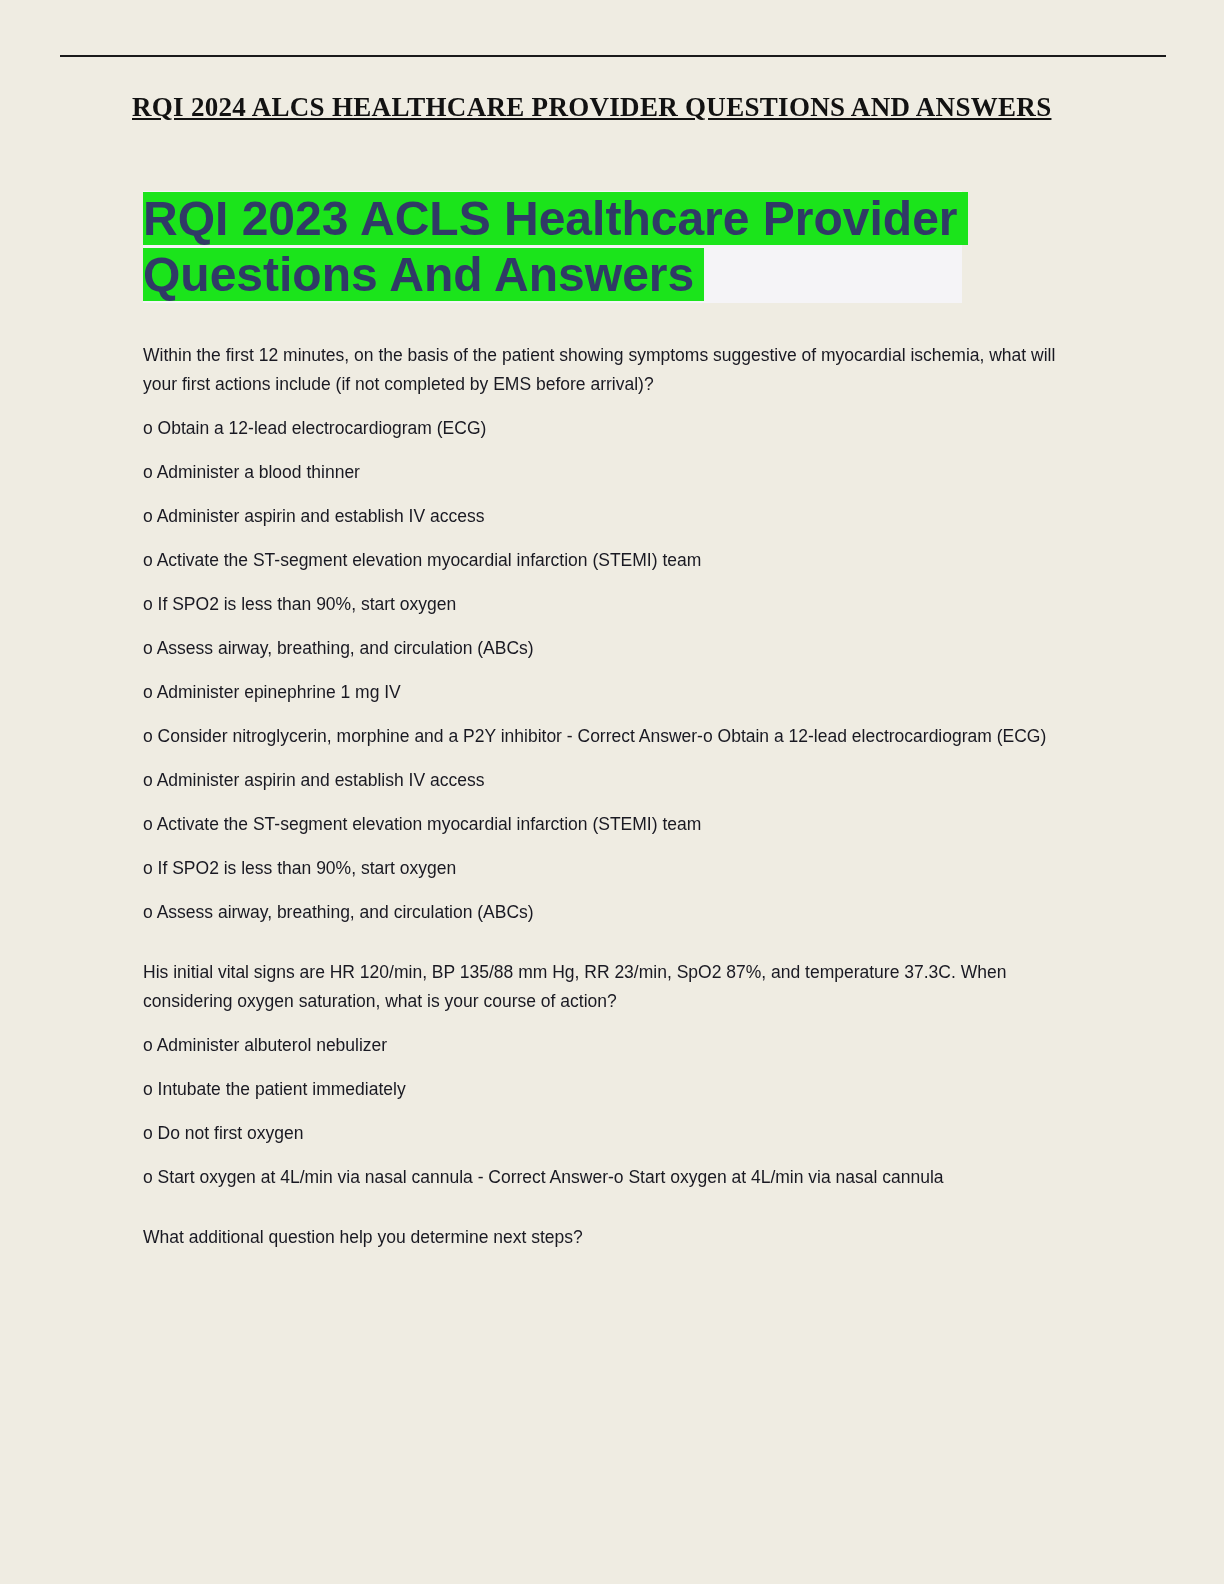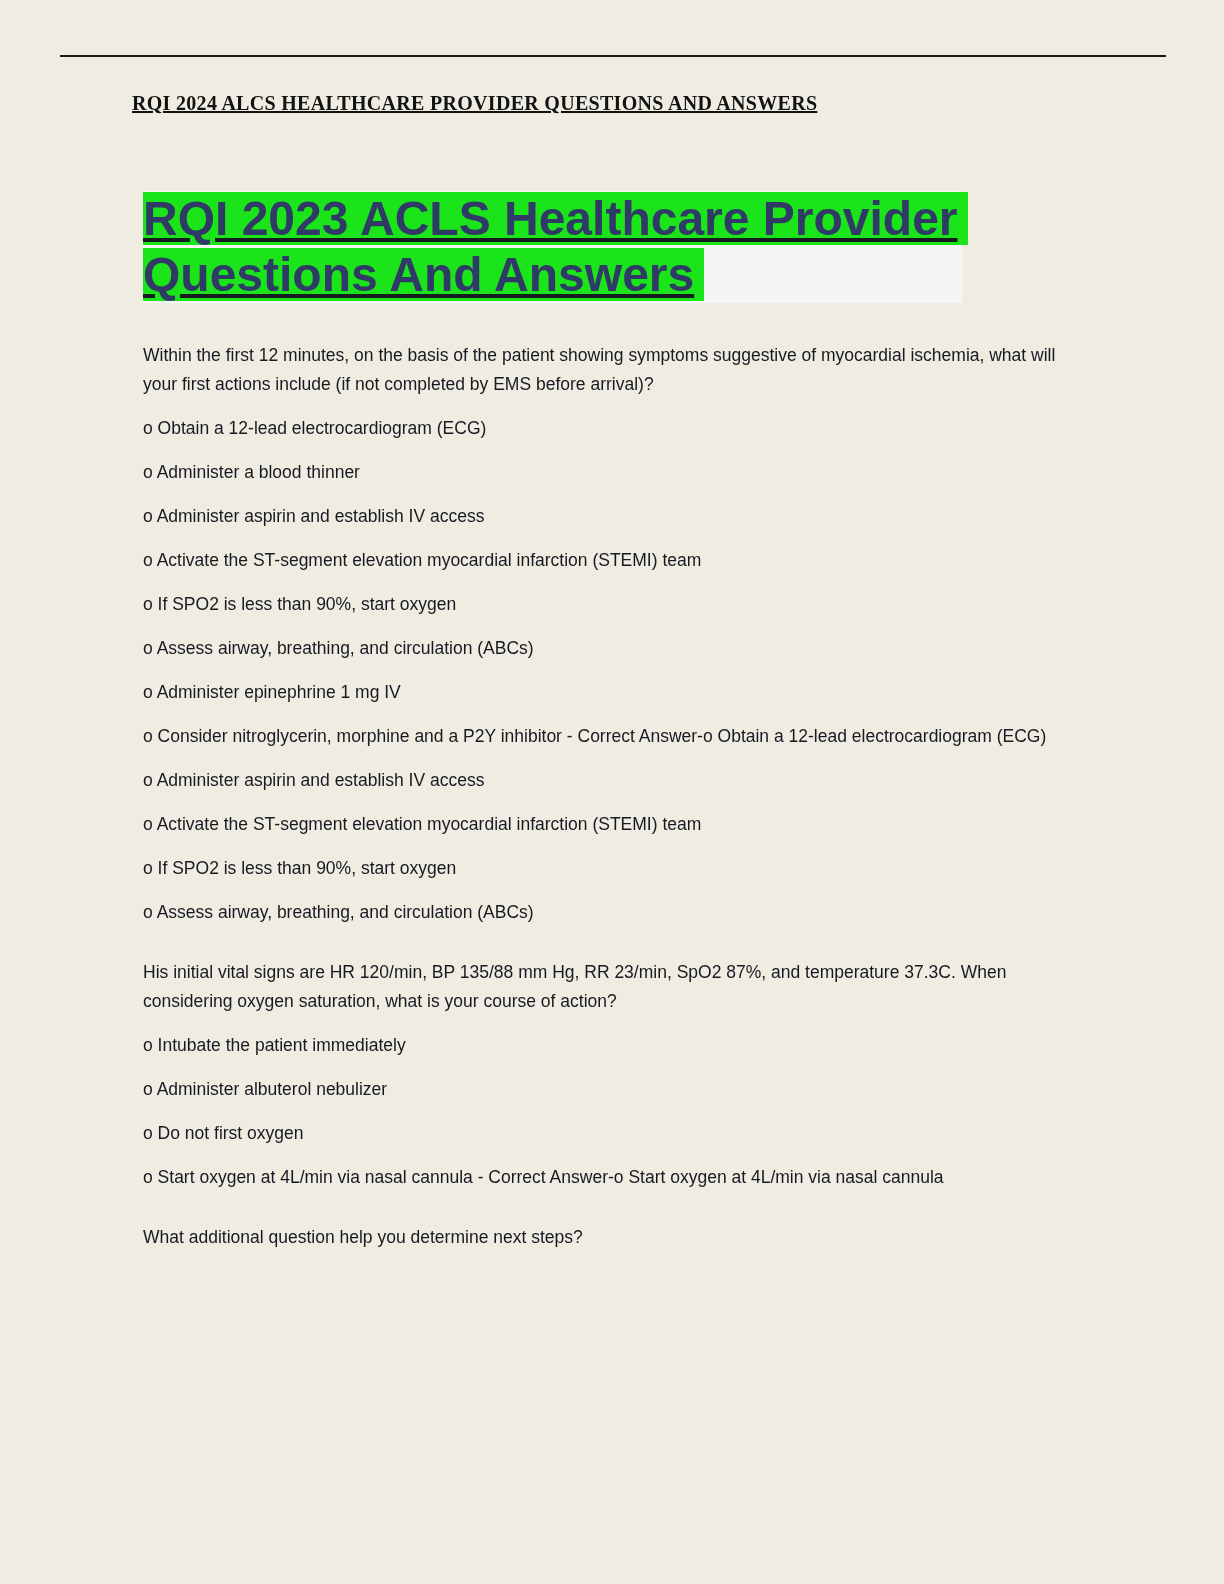--- a/index.html
+++ b/index.html
@@ -26,33 +26,32 @@
     top: 55px;
     border-top: 2px solid #1a1a1a;
   }
   .doc-header {
     position: absolute;
     left: 132px;
     top: 92px;
     margin: 0;
     font-family: "Liberation Serif", serif;
     font-weight: bold;
-    font-size: 20px;
+    font-size: 27px;
     letter-spacing: 0.3px;
     color: #121212;
     text-decoration: underline;
   }
   .title-panel {
     position: absolute;
     left: 143px;
     top: 191px;
     width: 819px;
     min-height: 112px;
     background: #f5f4f7;
-    text-decoration: underline;
   }
   .title-line {
     display: block;
     font-size: 48px;
     line-height: 56px;
     font-weight: bold;
     color: var(--title-color, #303a66);
     letter-spacing: 0px;
     white-space: nowrap;
   }
@@ -106,22 +105,22 @@
       <p>o Administer epinephrine 1 mg IV</p>
       <p>o Consider nitroglycerin, morphine and a P2Y inhibitor - Correct Answer-o Obtain a 12-lead electrocardiogram (ECG)</p>
       <p>o Administer aspirin and establish IV access</p>
       <p>o Activate the ST-segment elevation myocardial infarction (STEMI) team</p>
       <p>o If SPO2 is less than 90%, start oxygen</p>
       <p>o Assess airway, breathing, and circulation (ABCs)</p>
     </section>
 
     <section class="qa-section gap">
       <p>His initial vital signs are HR 120/min, BP 135/88 mm Hg, RR 23/min, SpO2 87%, and temperature 37.3C. When considering oxygen saturation, what is your course of action?</p>
+      <p>o Administer albuterol nebulizer</p>
       <p>o Intubate the patient immediately</p>
-      <p>o Administer albuterol nebulizer</p>
       <p>o Do not first oxygen</p>
       <p>o Start oxygen at 4L/min via nasal cannula - Correct Answer-o Start oxygen at 4L/min via nasal cannula</p>
     </section>
 
     <section class="qa-section gap">
       <p>What additional question help you determine next steps?</p>
     </section>
 
   </div>
 

